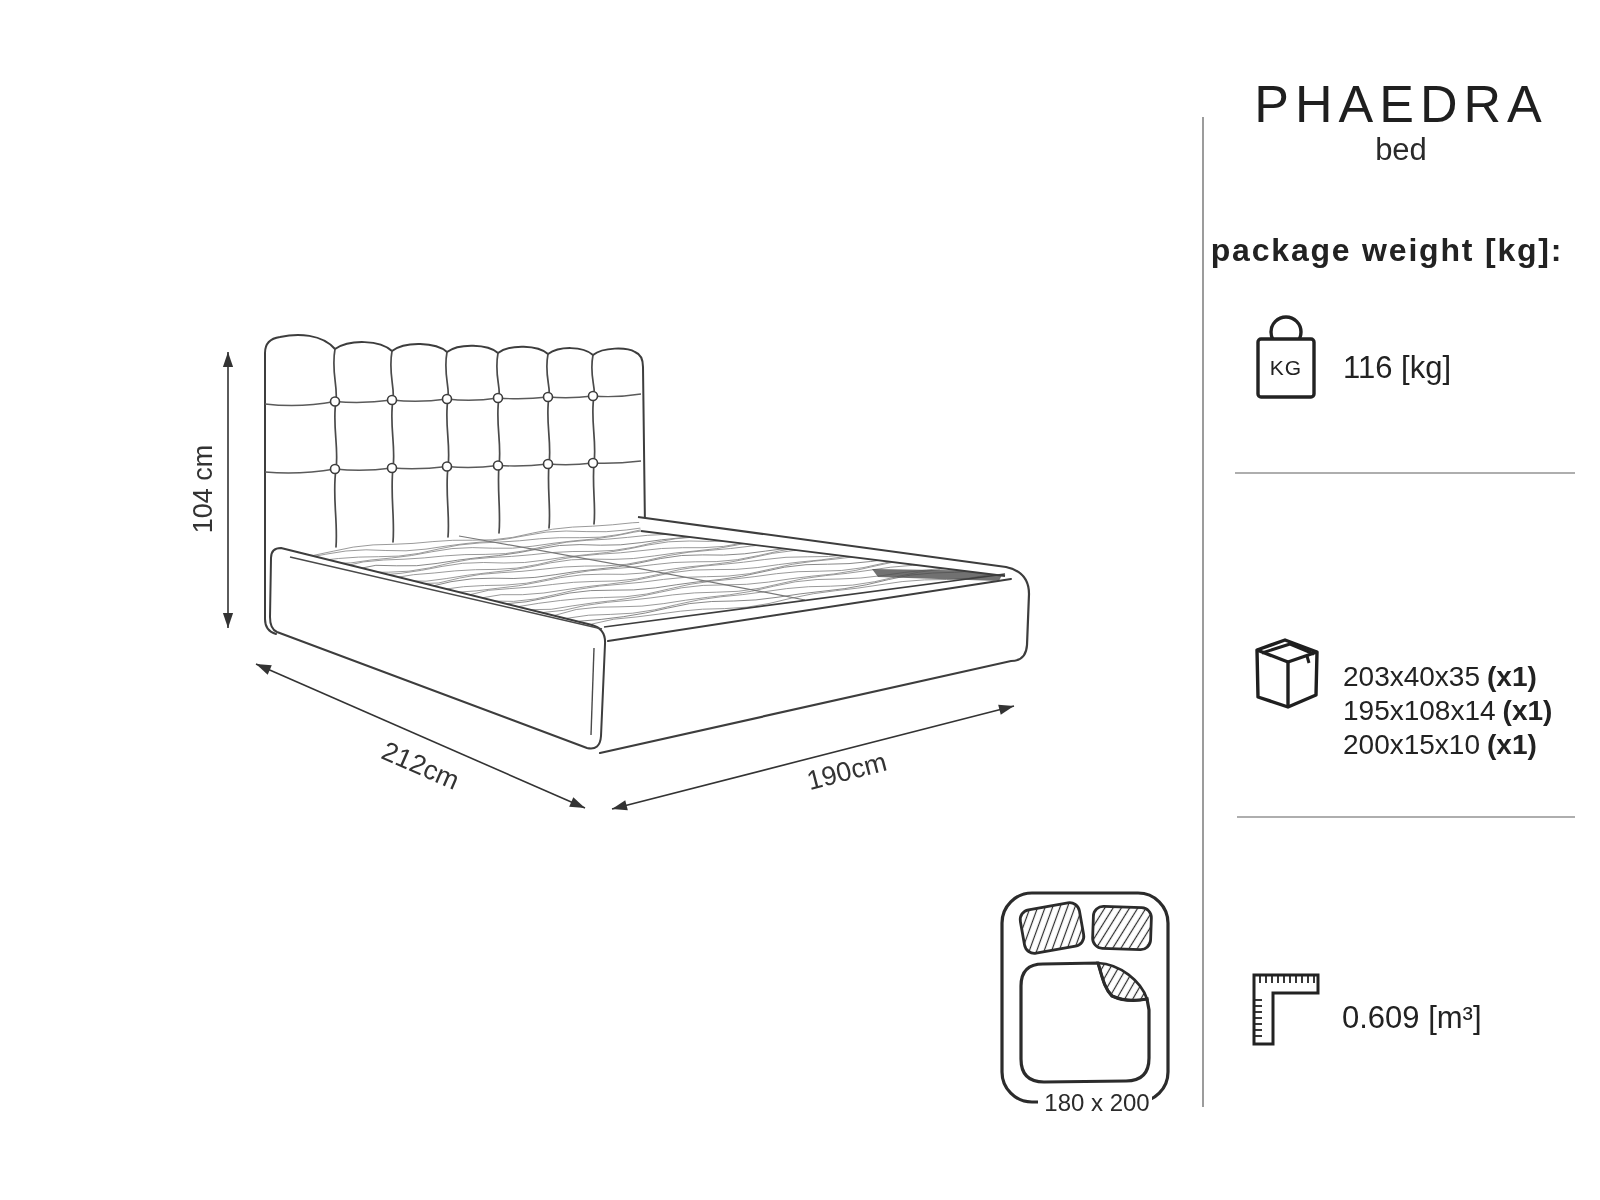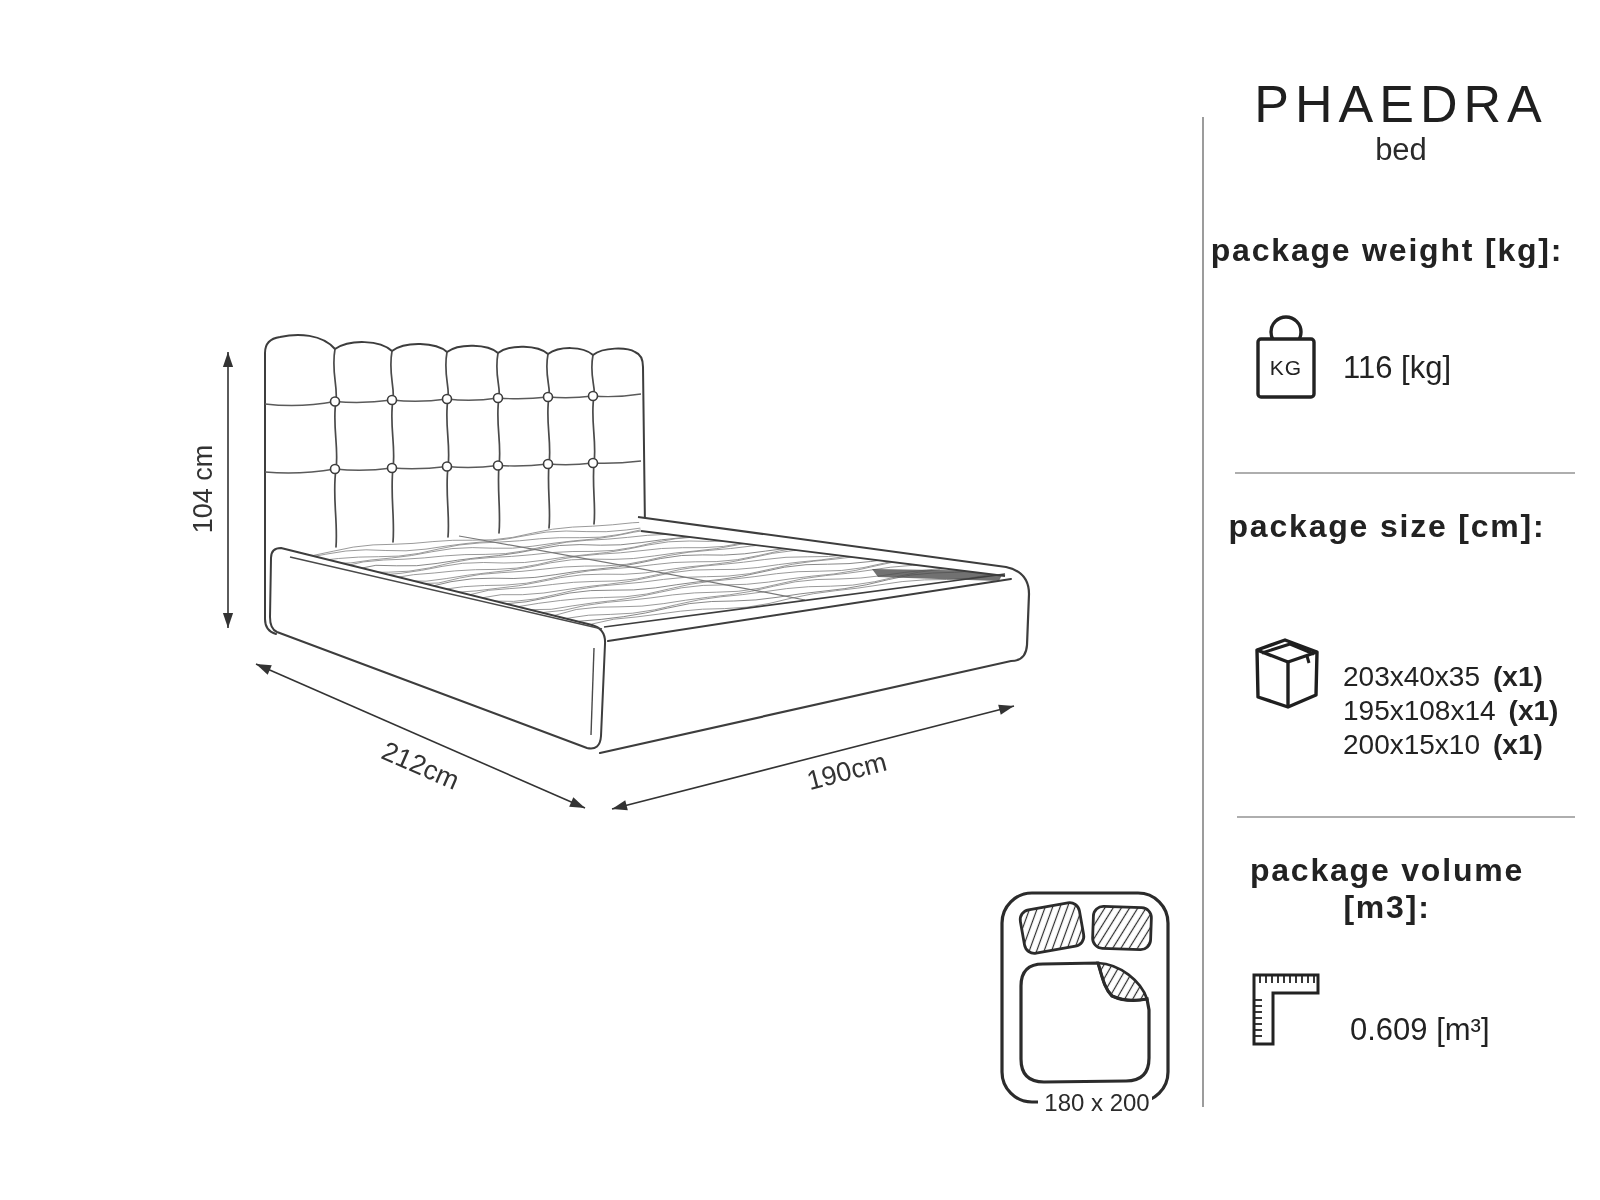--- a/index.html
+++ b/index.html
@@ -18,21 +18,21 @@
   #info-panel .abs{position:absolute;}
 
   .product-title{width:398px;text-align:center;font-size:52px;letter-spacing:6px;
                  color:#1f1f1f;font-weight:400;}
   .product-subtitle{width:398px;text-align:center;font-size:31px;color:#2a2a2a;}
 
   .section-heading{width:370px;text-align:center;font-weight:700;font-size:32px;
                    letter-spacing:1.8px;color:#222;}
   .value-text{font-size:31px;color:#222;}
   .size-line{font-size:28px;line-height:34px;color:#222;white-space:nowrap;}
-  .size-line b{font-weight:700;margin-left:13px;}
+  .size-line b{font-weight:700;margin-left:7px;}
   .h-divider{height:2px;background:#aeaeae;}
 </style>
 </head>
 <body>
 
 <svg id="diagram-svg" width="1200" height="1200" viewBox="0 0 1200 1200">
   <defs>
     <marker id="ah" viewBox="0 0 17 13" refX="16" refY="6.5" markerWidth="17" markerHeight="13" orient="auto-start-reverse" markerUnits="userSpaceOnUse">
       <path d="M1,1.4 L16,6.5 L1,11.6 Z" fill="#333"></path>
     </marker>
@@ -169,21 +169,20 @@
   <div class="abs section-heading" style="top:232px;">package weight [kg]:</div>
   <svg class="abs" style="left:54px;top:314px;" width="60" height="86" viewBox="0 0 60 86">
     <circle cx="30" cy="18" r="15" fill="none" stroke="#222" stroke-width="3.4"></circle>
     <rect x="2" y="25" width="56" height="58" rx="3" fill="#ffffff" stroke="#222" stroke-width="3.4"></rect>
     <text x="30" y="61" text-anchor="middle" font-size="21" letter-spacing="1" fill="#222" font-family="Liberation Sans, sans-serif">KG</text>
   </svg>
   <div class="abs value-text" style="left:141px;top:350px;">116 [kg]</div>
 
   <div class="abs h-divider" style="left:33px;top:472px;width:340px;"></div>
 
-  <div class="abs section-heading" style="top:508px;">package size [cm]:</div>
   <svg class="abs" style="left:48px;top:638px;" width="72" height="76" viewBox="0 0 72 76">
     <g fill="none" stroke="#1f1f1f" stroke-width="3.4" stroke-linejoin="round">
       <path d="M7,12 L35,2 L67,14 L66,57 L38,69 L8,59 Z" fill="#ffffff"></path>
       <path d="M7,12 L38,24 L67,14"></path>
       <path d="M38,24 L38,69"></path>
       <path d="M12,15 L40,6 L64,16" stroke-width="3"></path>
       <path d="M57,18 L59,25" stroke-width="3"></path>
     </g>
   </svg>
   <div class="abs" style="left:141px;top:660px;">
@@ -193,21 +192,20 @@
     <div class="size-line">
       <span>195x108x14</span><b>(x1)</b>
     </div>
     <div class="size-line">
       <span>200x15x10</span><b>(x1)</b>
     </div>
   </div>
 
   <div class="abs h-divider" style="left:35px;top:816px;width:338px;"></div>
 
-  <div class="abs section-heading" style="top:852px;">package volume [m3]:</div>
   <svg class="abs" style="left:50px;top:972px;" width="70" height="75" viewBox="0 0 70 75">
     <path d="M2,3 L66,3 L66,21 L21,21 L21,72 L2,72 Z" fill="#ffffff" stroke="#222" stroke-width="3"></path>
     <g stroke="#222" stroke-width="1.8">
       <line x1="8" y1="3" x2="8" y2="11"></line>
         <line x1="14" y1="3" x2="14" y2="11"></line>
       <line x1="20" y1="3" x2="20" y2="11"></line>
         <line x1="26" y1="3" x2="26" y2="11"></line>
       <line x1="32" y1="3" x2="32" y2="11"></line>
         <line x1="38" y1="3" x2="38" y2="11"></line>
       <line x1="44" y1="3" x2="44" y2="11"></line>
@@ -216,14 +214,14 @@
         <line x1="62" y1="3" x2="62" y2="11"></line>
       <line x1="2" y1="28" x2="10" y2="28"></line>
         <line x1="2" y1="34" x2="10" y2="34"></line>
       <line x1="2" y1="40" x2="10" y2="40"></line>
         <line x1="2" y1="46" x2="10" y2="46"></line>
       <line x1="2" y1="52" x2="10" y2="52"></line>
         <line x1="2" y1="58" x2="10" y2="58"></line>
       <line x1="2" y1="64" x2="10" y2="64"></line>
     </g>
   </svg>
-  <div class="abs value-text" style="left:148px;top:1000px;margin-top:12px;">0.609 [m³]</div>
+  <div class="abs value-text" style="left:140px;top:1000px;">0.609 [m³]</div>
 </div>
 
 </body></html>

